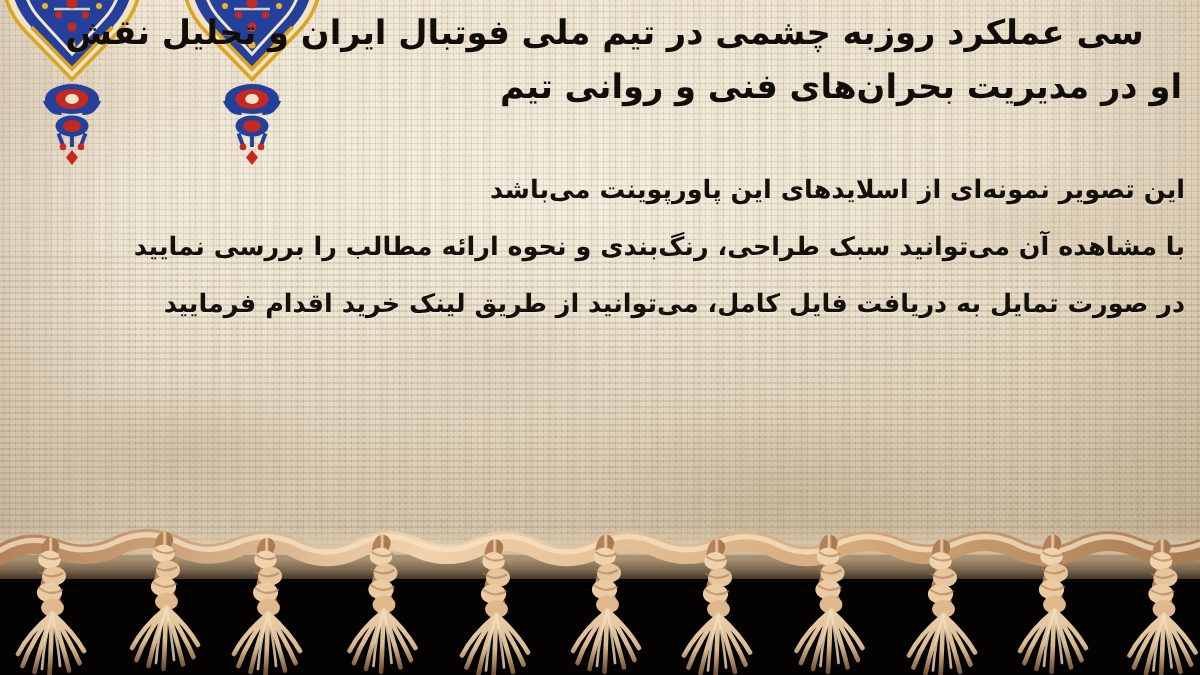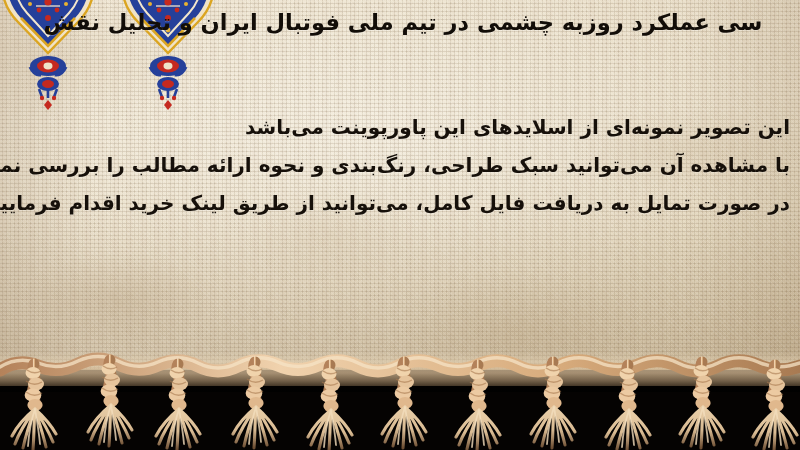--- a/index.html
+++ b/index.html
@@ -128,21 +128,21 @@
   .body-block {
     position: absolute;
     right: 10px;
     top: 108px;
     width: 780px;
     text-align: right;
     direction: rtl;
   }
   .body-line {
     color: #16100a;
-    font-size: 20px;
+    font-size: 17px;
     line-height: 38px;
     font-weight: 700;
     white-space: nowrap;
     text-shadow: 0 1px 0 rgba(255,255,255,0.20);
   }
 
   
   .black-base {
     position: absolute;
     left: 0;
@@ -269,20 +269,21 @@
         <use href="#pend"></use>
       </g>
       <g transform="translate(168,66)">
         <use href="#pend"></use>
       </g>
     </svg>
   </div>
 
   <div class="title-block">
     <div class="title-line l1">سی عملکرد روزبه چشمی در تیم ملی فوتبال ایران و تحلیل نقش</div>
+    <div class="title-line l2">او در مدیریت بحران‌های فنی و روانی تیم</div>
   </div>
 
   <div class="body-block">
     <div class="body-line">این تصویر نمونه‌ای از اسلایدهای این پاورپوینت می‌باشد</div>
     <div class="body-line">با مشاهده آن می‌توانید سبک طراحی، رنگ‌بندی و نحوه ارائه مطالب را بررسی نمایید</div>
     <div class="body-line">در صورت تمایل به دریافت فایل کامل، می‌توانید از طریق لینک خرید اقدام فرمایید</div>
   </div>
 
   <div class="black-base"></div>
   <div class="edge-band"></div>

